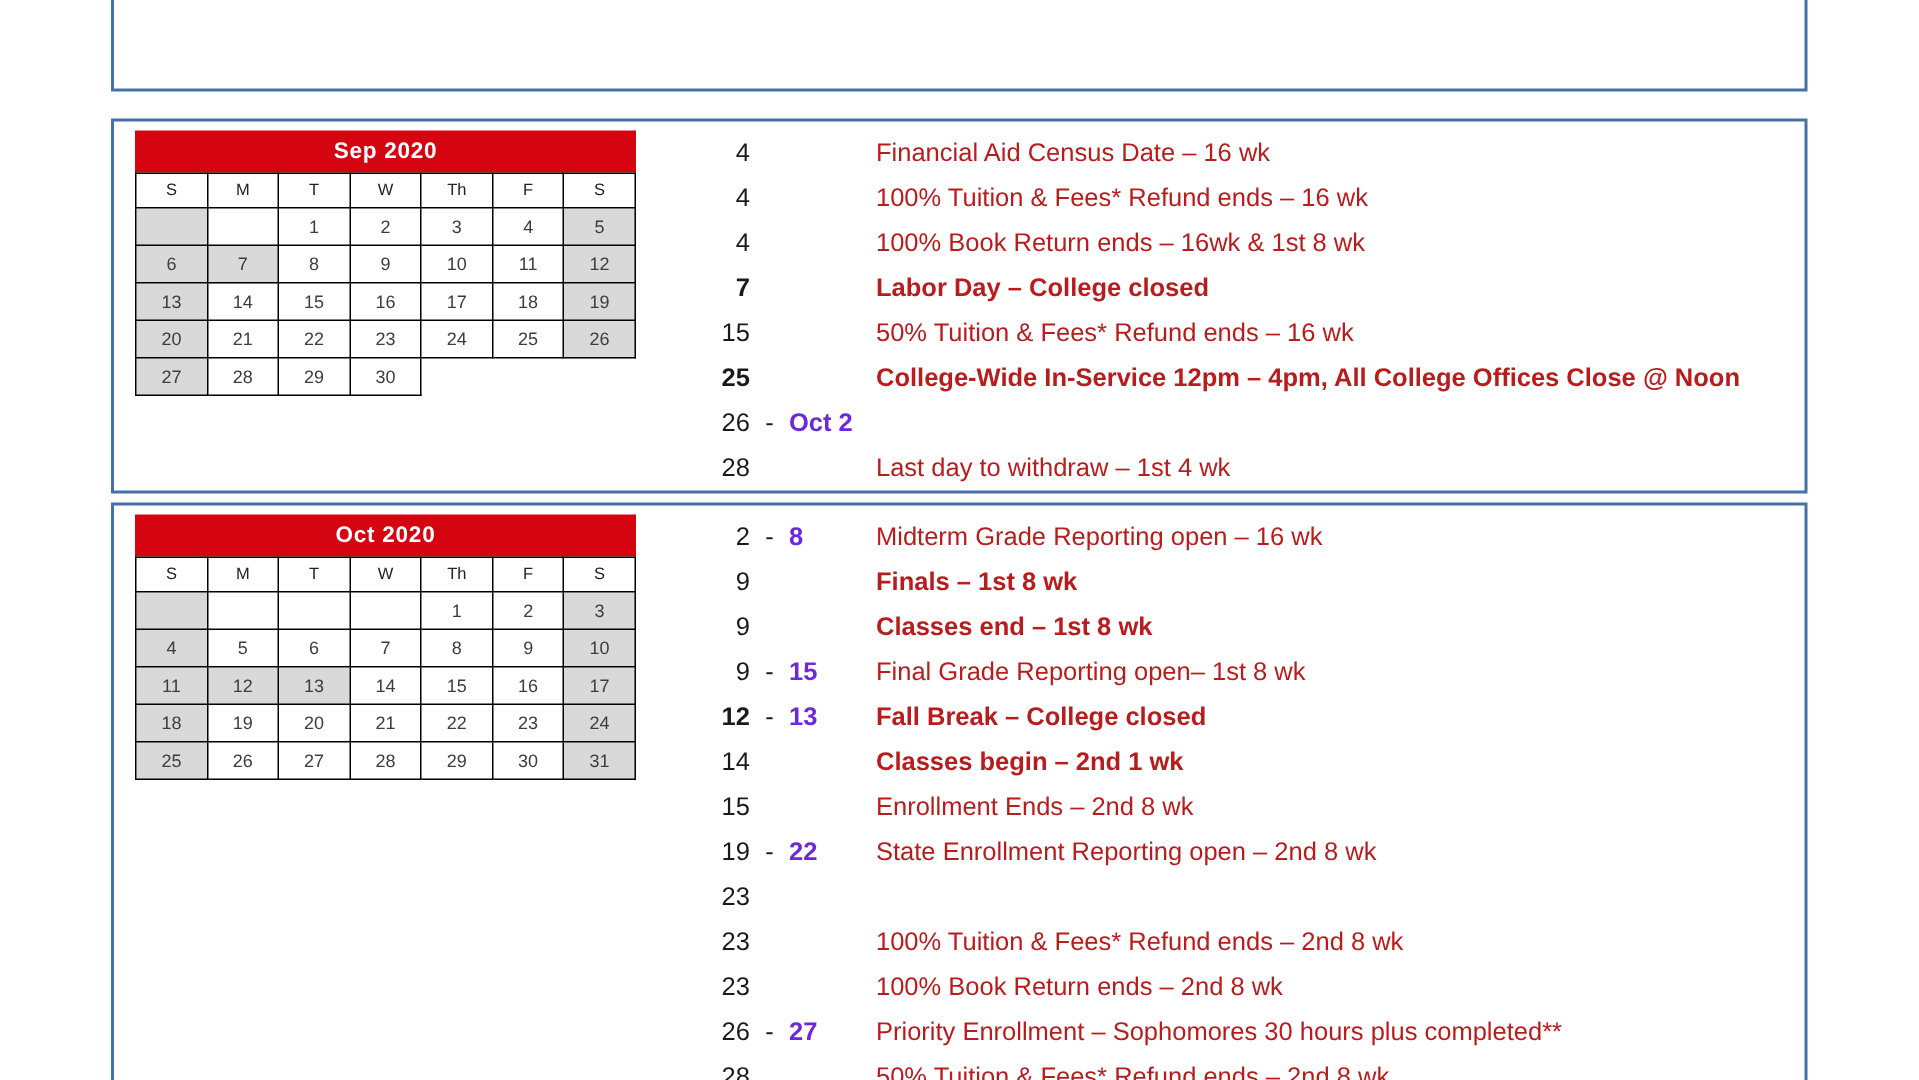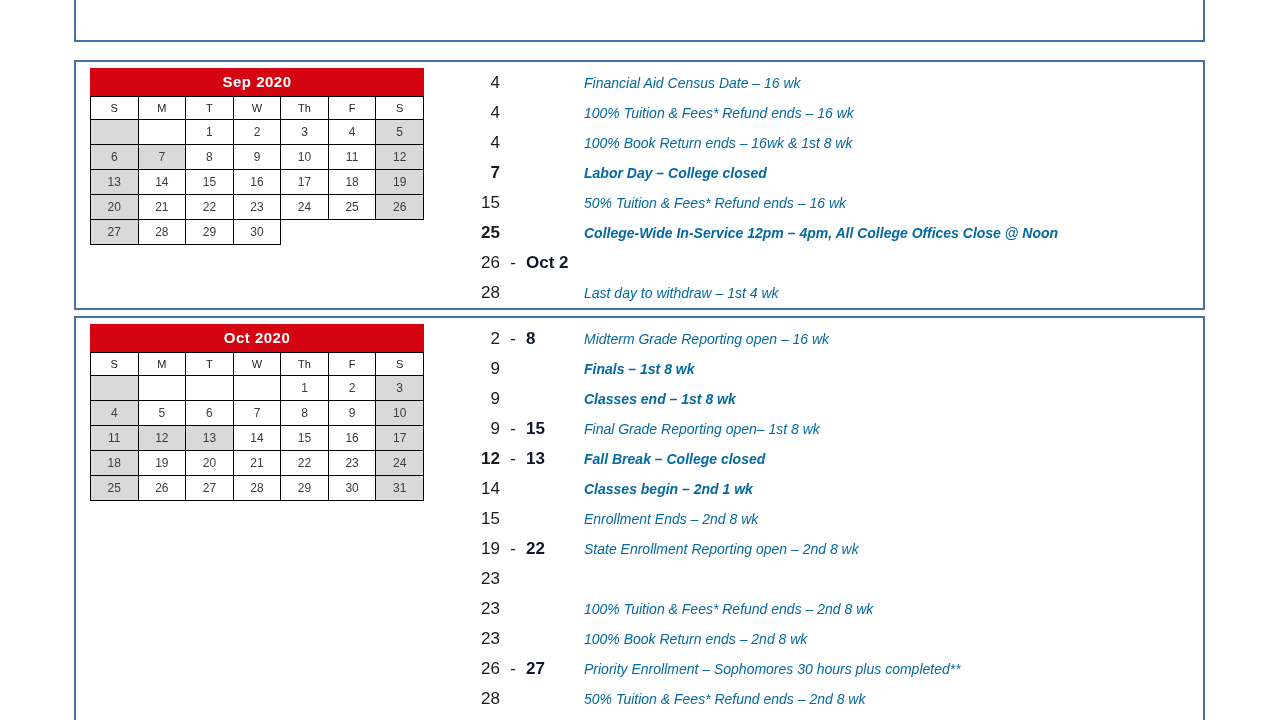--- a/index.html
+++ b/index.html
@@ -24,20 +24,21 @@
     position: absolute;
     left: 74px;
     width: 1131px;
     border: 2px solid #4472a8;
     background: #ffffff;
     box-sizing: border-box;
     display: flex;
     flex-direction: row;
     align-items: flex-start;
     overflow: hidden;
+    margin-top: 19px;
   }
 
   .cal-wrap {
     width: 362px;
     flex: 0 0 362px;
     padding: 6px 0 6px 0;
     box-sizing: border-box;
     display: flex;
     flex-direction: column;
     align-items: center;
@@ -115,28 +116,27 @@
     flex: 0 0 26px;
     text-align: center;
     font-size: 17px;
     color: #1a1a1a;
   }
   .d2 {
     width: 52px;
     flex: 0 0 52px;
     text-align: left;
     font-size: 17px;
-    color: #0f172a;
+    color: #6d28d9;
   }
   .txt {
     flex: 1 1 auto;
-    font-size: 14px;
-    color: #0369a1;
+    font-size: 17px;
+    color: #b91c1c;
     padding-left: 6px;
-    font-style: italic;
   }
   .bold { font-weight: bold; }
   .nodash .dash, .nodash .d2 { visibility: hidden; }
 
   
   #block-aug { top: -58px; height: 100px; }
   #block-sep { top: 60px; height: 250px; }
   #block-oct { top: 316px; height: 495px; }
 </style>
 </head>

